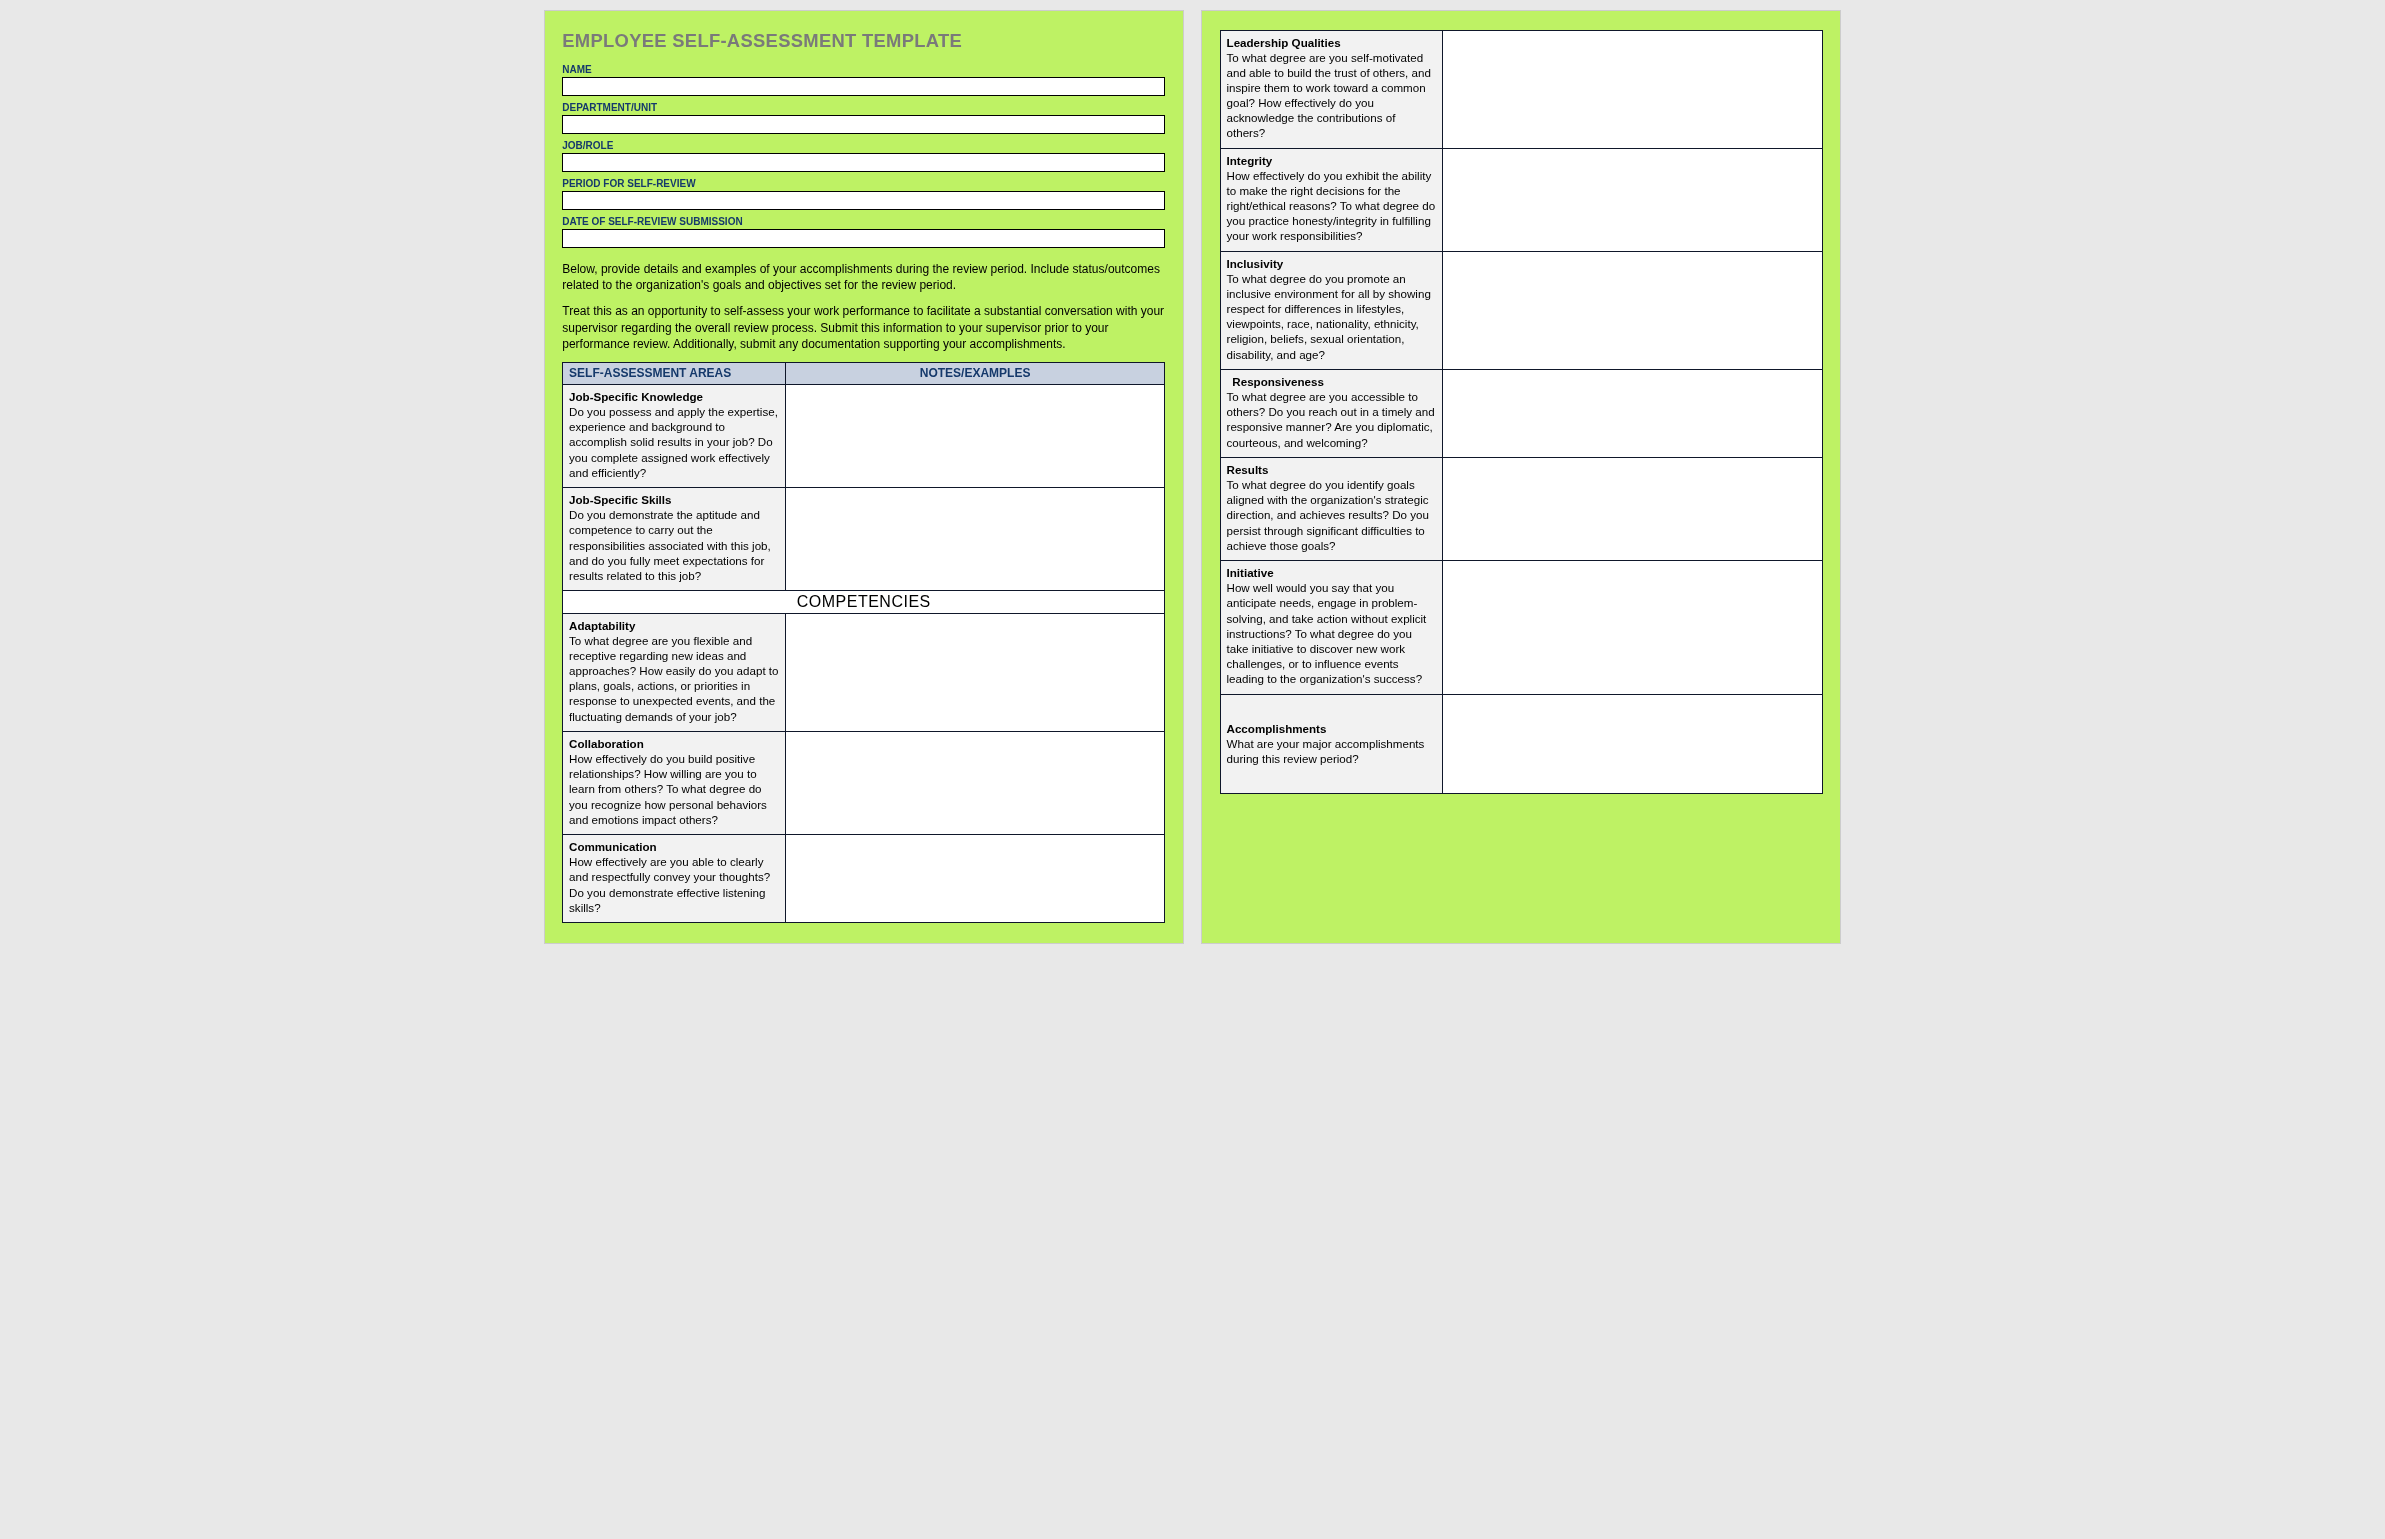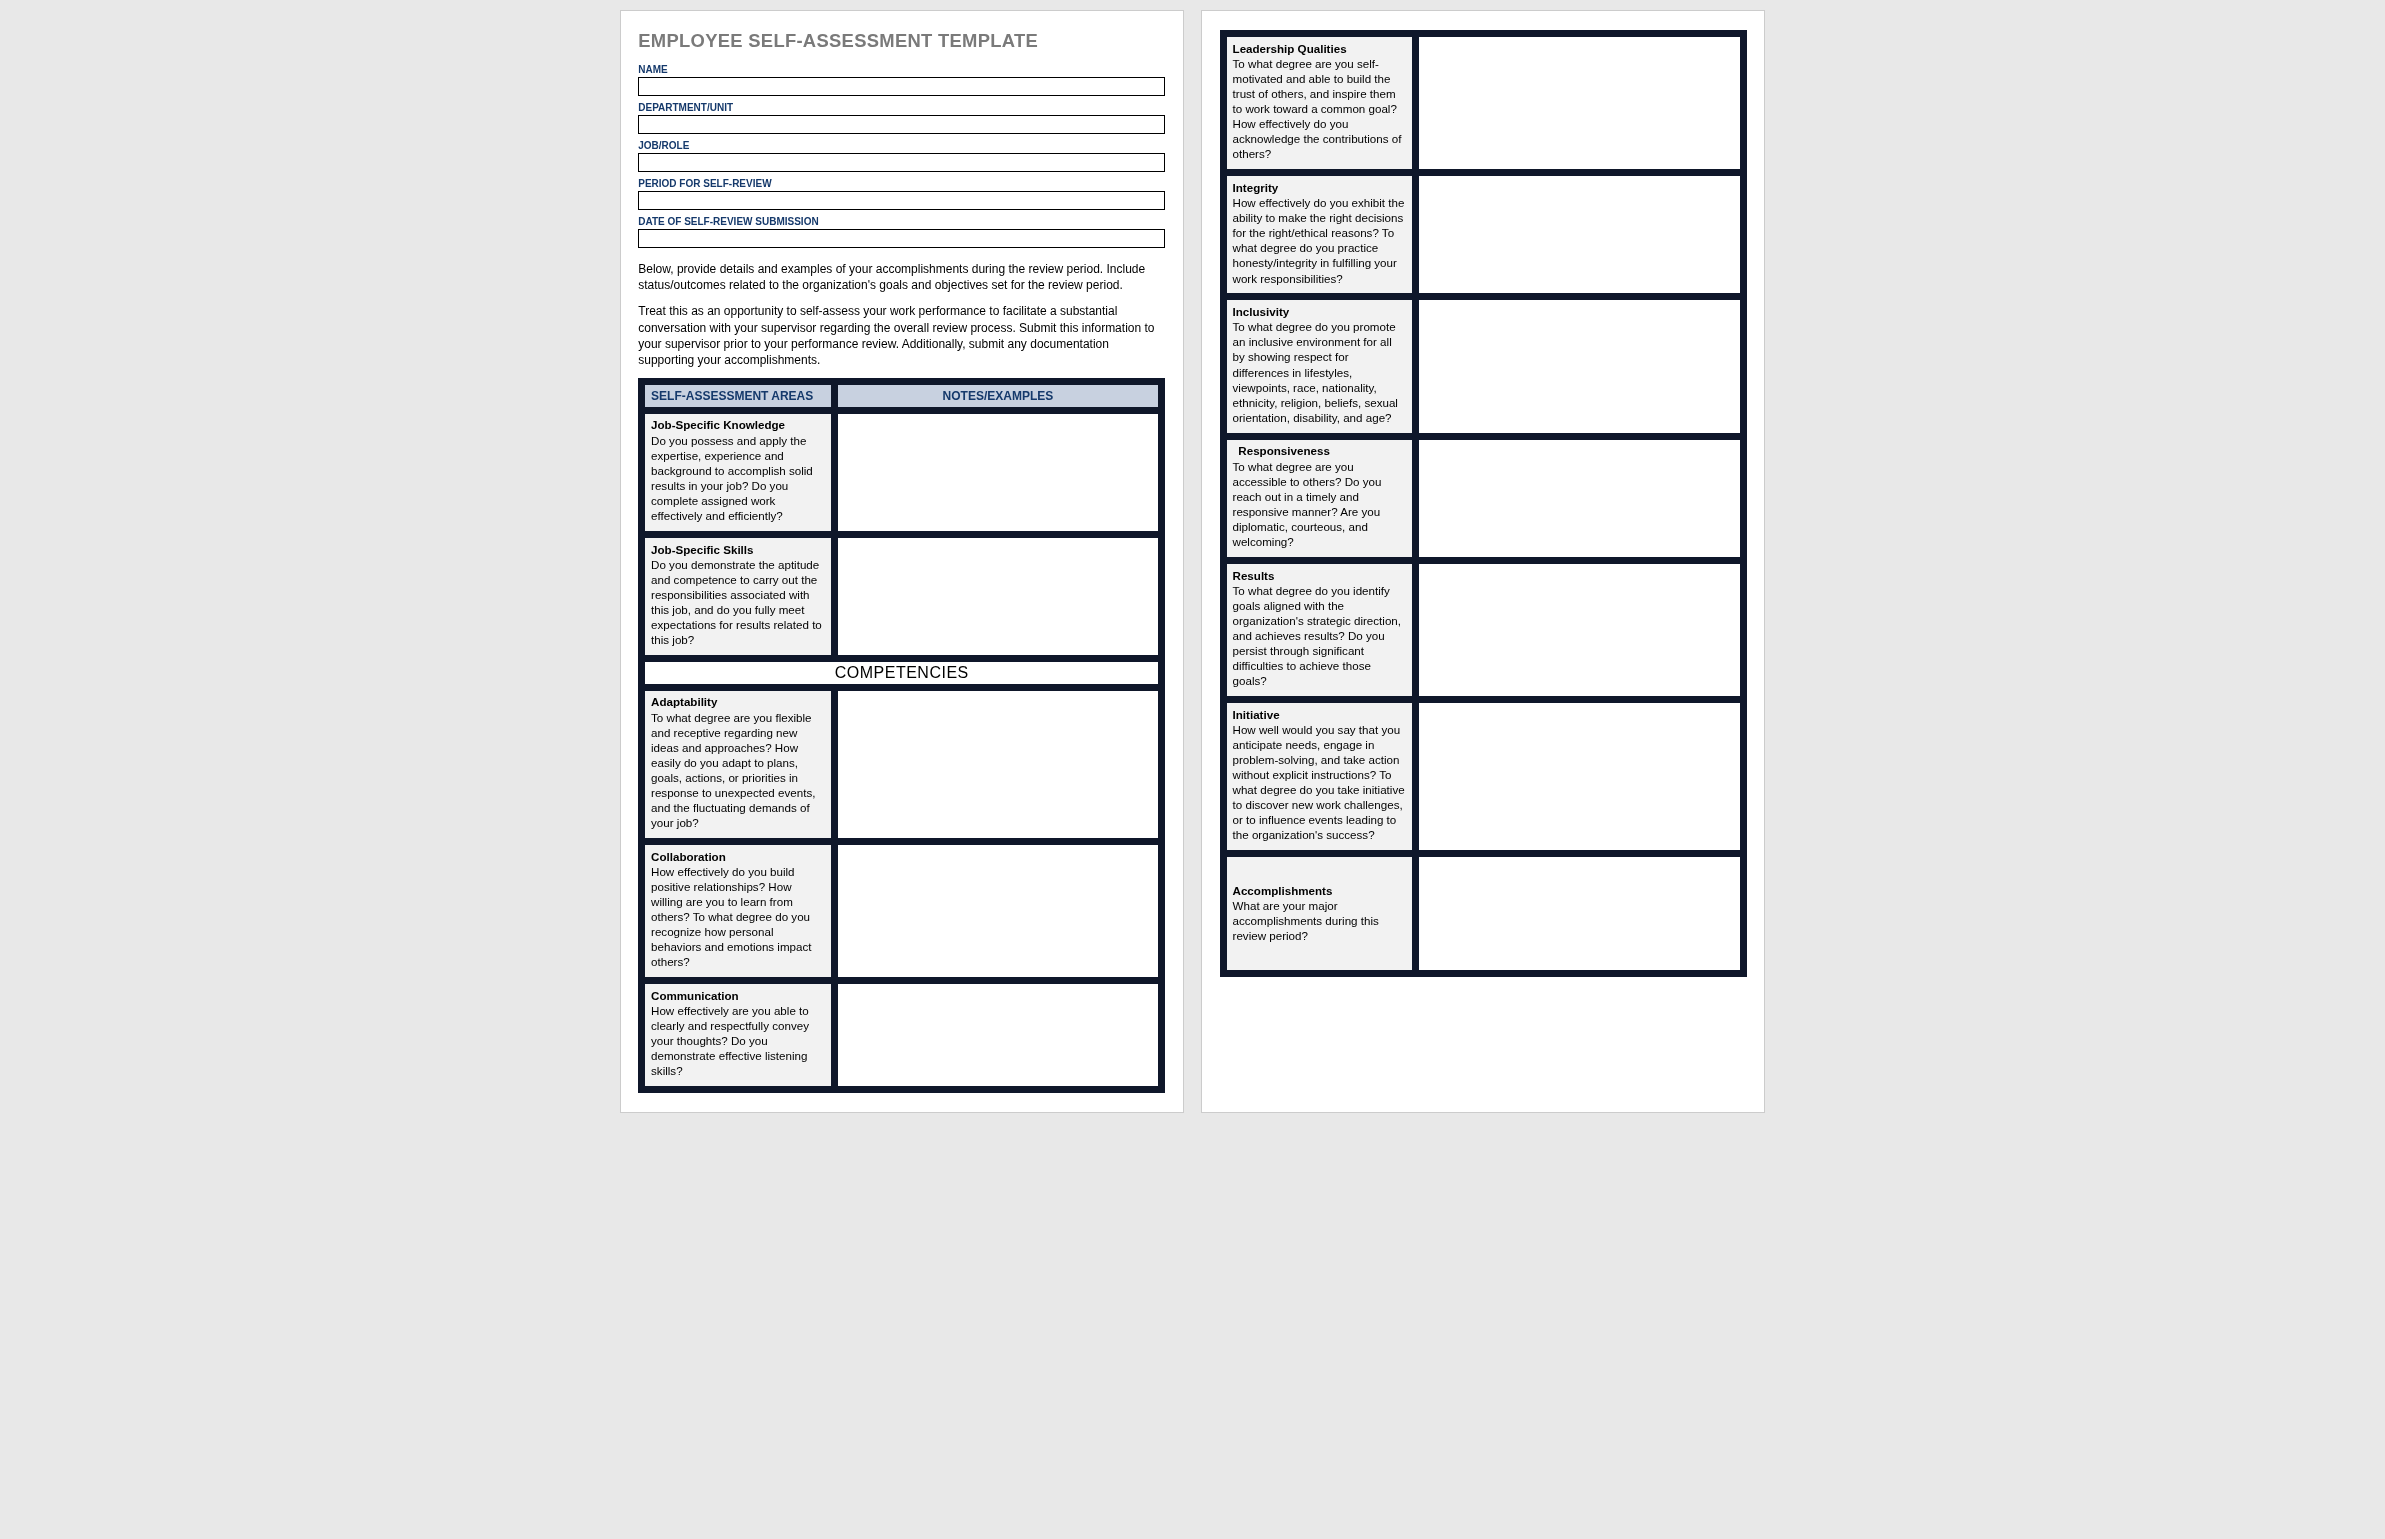--- a/index.html
+++ b/index.html
@@ -9,22 +9,22 @@
     font-size: 12.6px;
     color: #000;
     padding: 9.7px;
   }
   .pages {
     display: flex;
     gap: 17.5px;
     justify-content: center;
   }
   .page {
-    background: #ffffff;
-    width: 564px;
+    background: #bef264;
+    width: 640px;
     min-height: 823px;
     border: 1px solid #ccc;
     padding: 19.4px 17.5px;
   }
   .doc-title {
     color: #7a7a7a;
     font-weight: bold;
     font-size: 18.4px;
     letter-spacing: 0.3px;
     margin-bottom: 11.6px;
@@ -52,21 +52,21 @@
     font-size: 12px;
     line-height: 1.35;
   }
   .instructions p { margin-bottom: 9.7px; }
   table.assess {
     width: 100%;
     border-collapse: collapse;
     table-layout: fixed;
   }
   table.assess th, table.assess td {
-    border: 7px solid #0f172a;
+    border: 1px solid #0f172a;
     vertical-align: top;
   }
   table.assess th {
     background: #c8d1e0;
     color: #15396b;
     font-weight: bold;
     font-size: 12px;
     padding: 3.9px 5.8px;
     text-align: left;
   }

